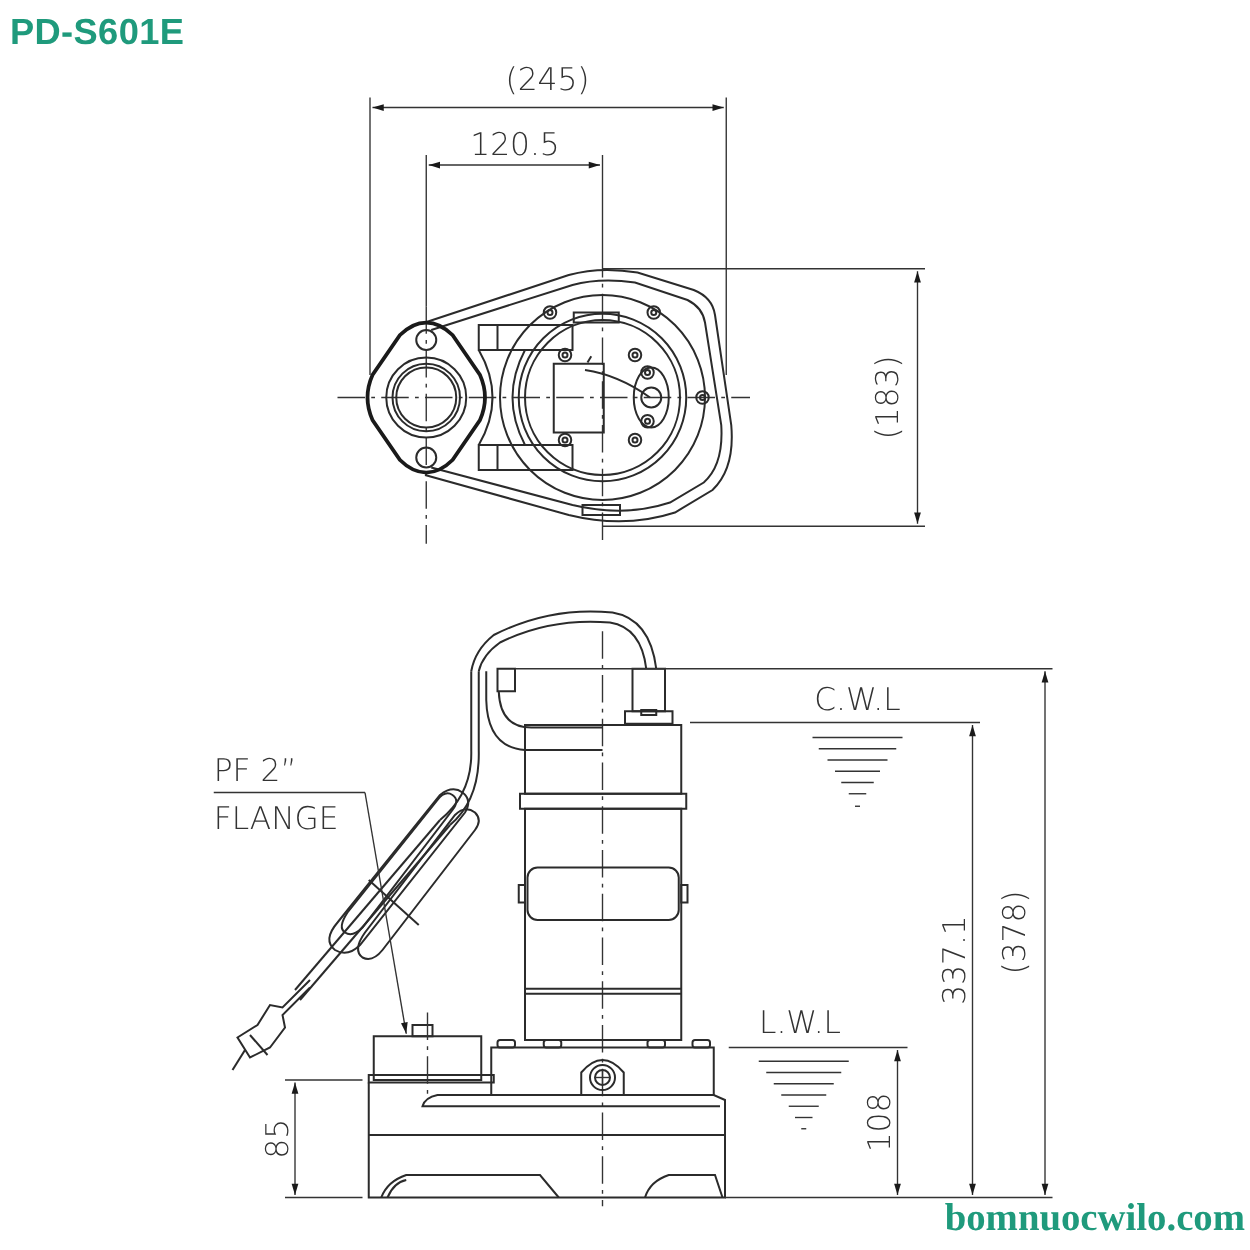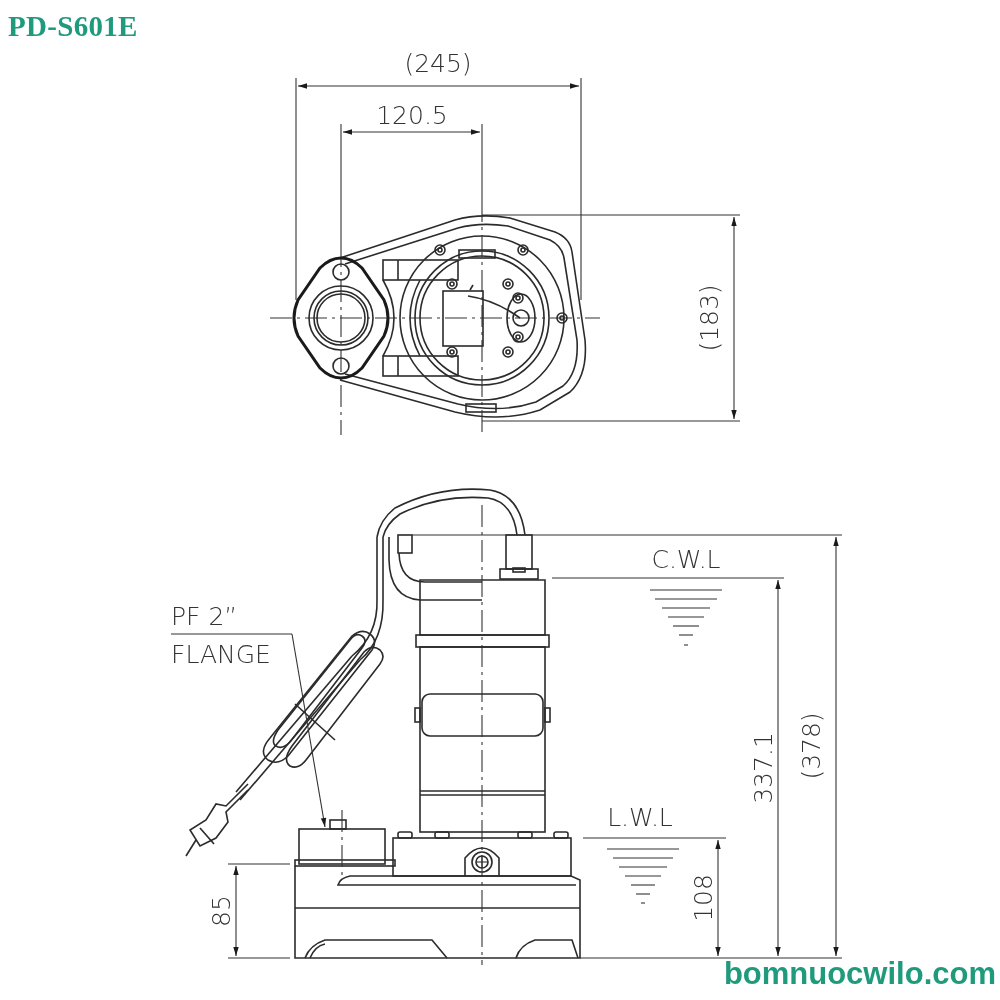--- a/index.html
+++ b/index.html
@@ -1,24 +1,24 @@
 <!DOCTYPE html>
 <html><head>
   <meta charset="utf-8">
   <style>
     html, body { margin: 0; padding: 0; background: #ffffff; }
     body { width: 1000px; height: 1000px; position: relative; overflow: hidden; font-family: "DejaVu Sans", sans-serif; }
     .model-title {
       position: absolute; left: 8px; top: 10px;
-      font-family: Liberation Serif, serif; font-weight: bold; font-size: 29px;
+      font-family: Liberation Sans, sans-serif; font-weight: bold; font-size: 29px;
       color: #1f9a7c; letter-spacing: 0.3px;
     }
     .watermark {
       position: absolute; right: 4px; top: 956px;
-      font-family: Liberation Sans, sans-serif; font-weight: bold; font-size: 31px;
+      font-family: Liberation Serif, serif; font-weight: bold; font-size: 31px;
       color: #1f9a7c;
     }
     svg.drawing { position: absolute; left: 0; top: 0; }
     svg text {
       font-family: "DejaVu Sans", sans-serif;
       fill: #333;
       font-size: 25px;
       font-weight: 200;
     }
     .ln { stroke: #2b2b2b; stroke-width: 1.6; fill: none; }

